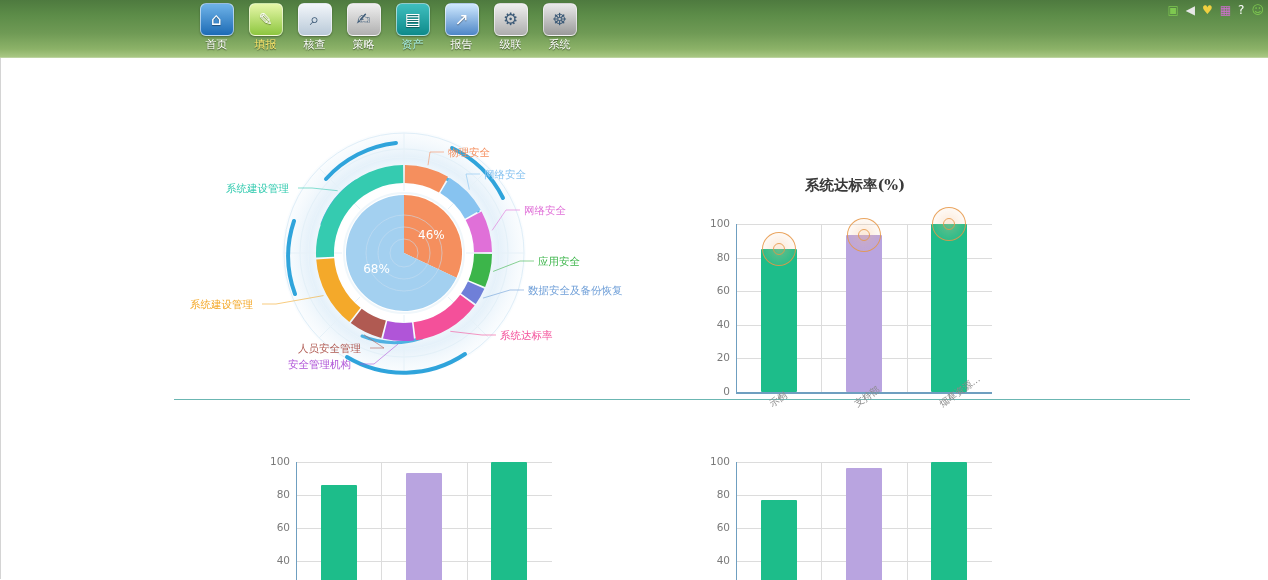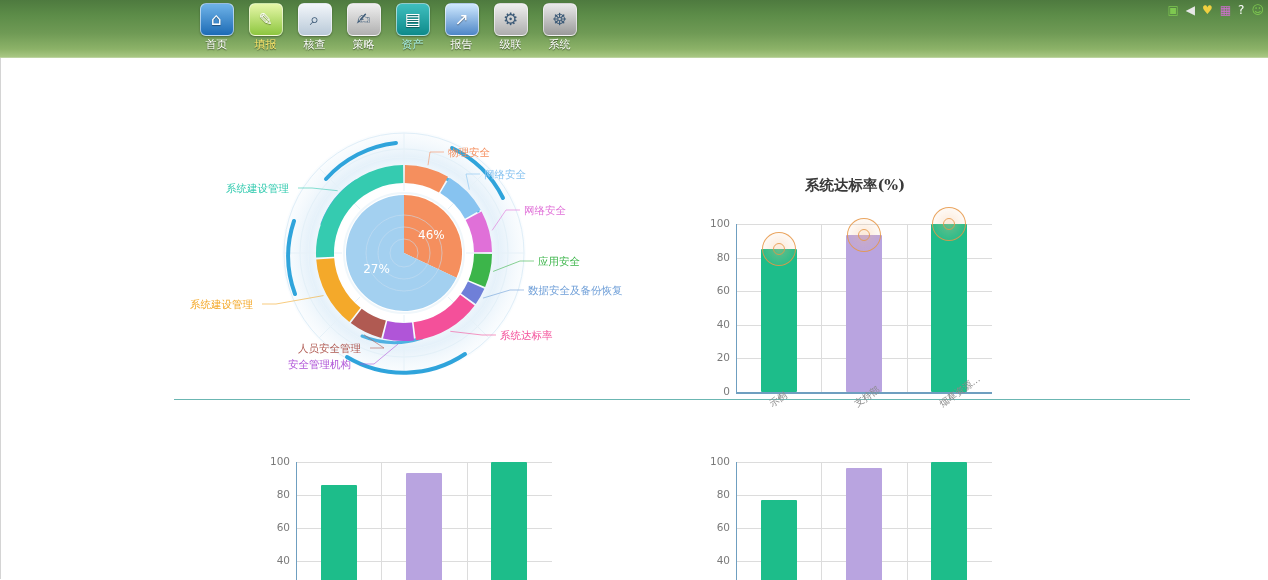--- a/index.html
+++ b/index.html
@@ -262,21 +262,21 @@
         <div class="dlabel" style="color: rgb(60, 181, 74); top: 129px; left: 286px; text-align: center;">应用安全</div>
         <div class="dlabel" style="color: rgb(111, 159, 216); top: 158px; left: 276px;">数据安全及备份恢复</div>
         <div class="dlabel" style="color: rgb(244, 80, 154); top: 203px; left: 248px;">系统达标率</div>
         <div class="dlabel" style="color: rgb(176, 85, 216); top: 232px; left: 36px; text-align: right;">安全管理机构</div>
         <div class="dlabel" style="color: rgb(176, 90, 82); top: 216px; left: 46px; text-align: left;">人员安全管理</div>
         <div class="dlabel" style="color: rgb(244, 169, 42); top: 172px; left: -62px; text-align: left;">系统建设管理</div>
         <div class="dlabel" style="color: rgb(53, 203, 176); top: 56px; left: -26px; text-align: right;">系统建设管理</div>
       </div>
     <div id="donut-inner-labels">
         <div class="dlabel" style="color: rgb(255, 255, 255); font-size: 12px; left: 165.424px; top: 102.596px; width: 28px; text-align: center;">46%</div>
-        <div class="dlabel" style="color: rgb(255, 255, 255); font-size: 12px; left: 110.576px; top: 137.404px; width: 28px; text-align: center;">27%</div>
+        <div class="dlabel" style="color: rgb(255, 255, 255); font-size: 12px; left: 110.576px; top: 137.404px; width: 28px; text-align: center;">68%</div>
       </div>
   </div>
 
   <div class="chart" id="chart-1" style="left:690px; top:92px; width:330px; height:260px;margin-top:26px;">
     <div class="chart-title">系统达标率(%)</div>
   <div class="gridline" style="left: 46px; top: 216px; width: 256px;"></div>
       <div class="axis-label" style="left: 10px; top: 209px; width: 30px;">0</div>
       <div class="gridline" style="left: 46px; top: 182px; width: 256px;"></div>
       <div class="axis-label" style="left: 10px; top: 175.4px; width: 30px;">20</div>
       <div class="gridline" style="left: 46px; top: 149px; width: 256px;"></div>

